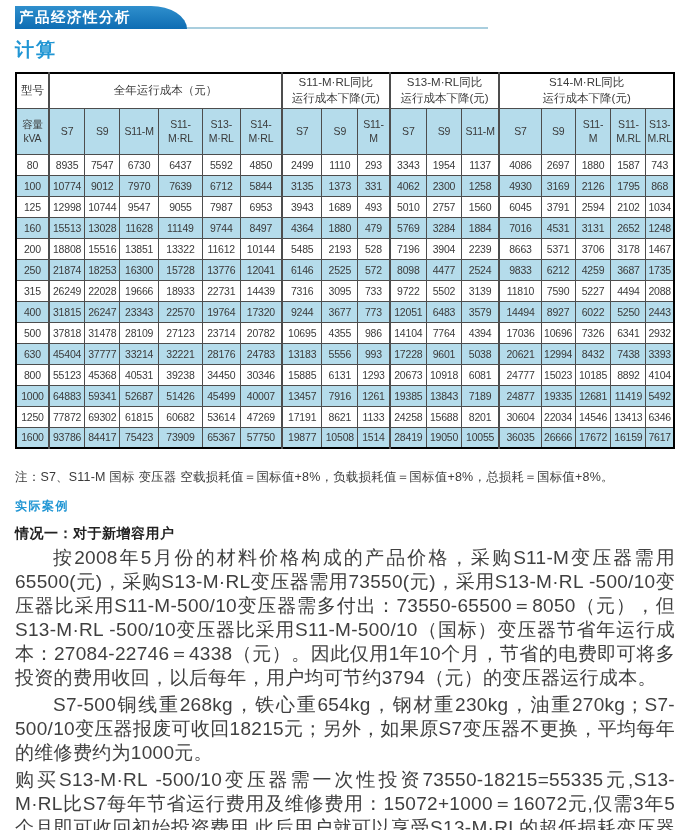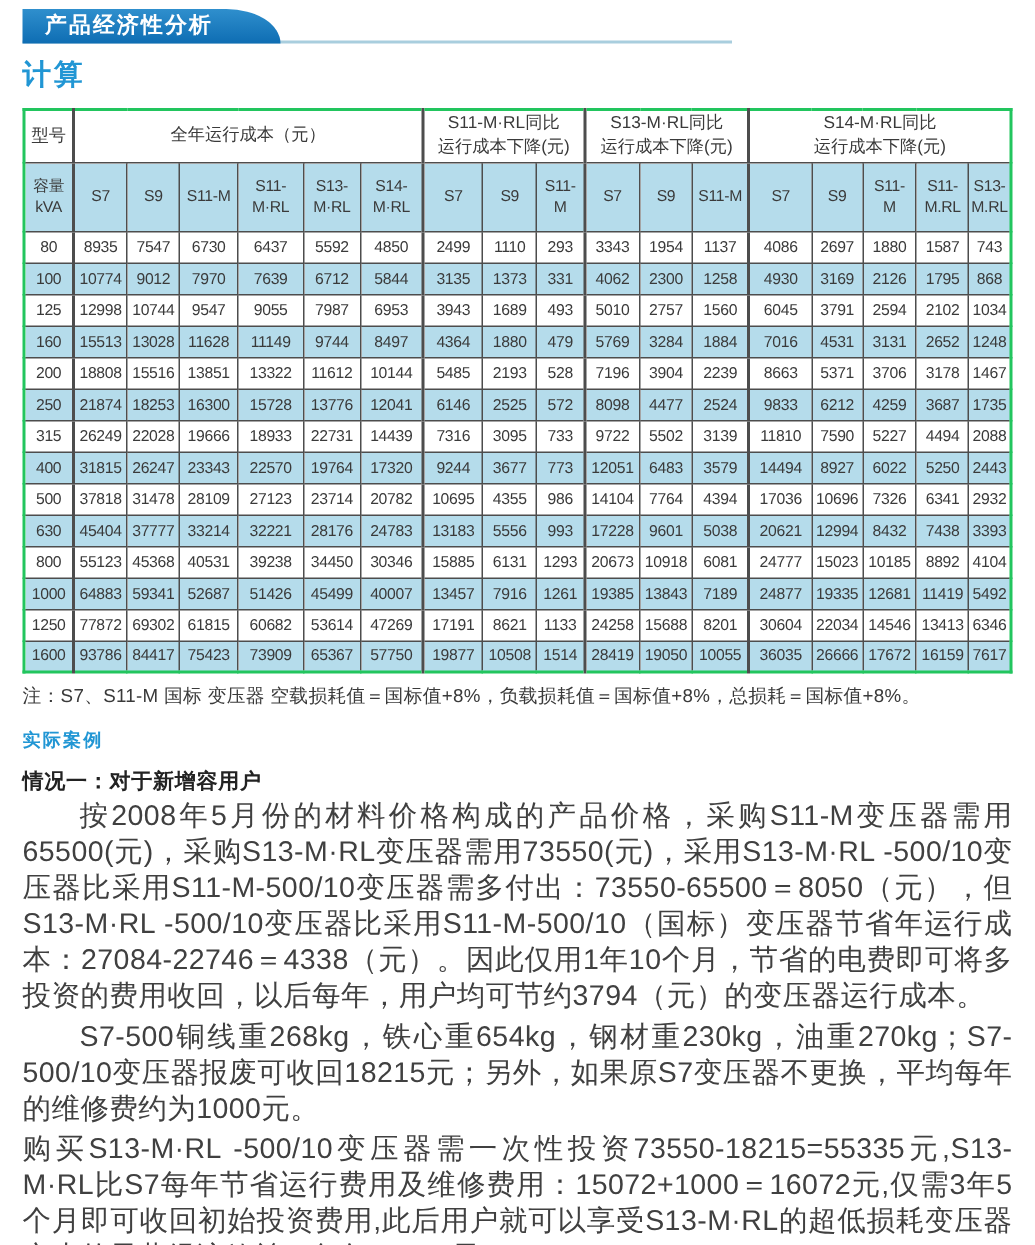--- a/index.html
+++ b/index.html
@@ -12,44 +12,44 @@
   .page { position:relative; width:690px; height:830px; padding:0 15px; overflow:hidden; background:#fff; }
 
   
   .header-wrap { position:relative; height:32px; padding-top:6px; }
   .banner {
     position:relative; width:172px; height:23px;
     background:linear-gradient(180deg,#2f8fcd 0%,#0e6db3 100%);
     border-top-right-radius:36px 23px;
     z-index:2;
   }
-  .banner-title { color:#fff; font-weight:bold; font-size:14.5px; line-height:23px; padding-left:15px; letter-spacing:1.5px; }
+  .banner-title { color:#fff; font-weight:bold; font-size:14.5px; line-height:23px; padding-left:4px; letter-spacing:1.5px; }
   .banner-line { position:absolute; left:0; top:27px; width:473px; height:2px; background:#a9cede; z-index:1; }
 
   .sec-calc { margin-top:5px; color:#2196d4; font-weight:bold; font-size:19px; letter-spacing:2px; }
 
   
-  table.econ { border-collapse:collapse; table-layout:fixed; margin-top:9px; border:2px solid #22c55e; }
+  table.econ { border-collapse:collapse; table-layout:fixed; margin-top:9px; border:2px solid #000000; }
   .econ th, .econ td {
     border:1px solid #4d4d4d; padding:0;
     text-align:center; vertical-align:middle;
     font-weight:normal; color:#3a3a3a;
     font-size:10.5px; letter-spacing:-0.2px;
     overflow:hidden;
   }
   .econ thead tr.group-row { height:35px; }
   .econ thead tr.group-row th { background:#fff; font-size:11.5px; letter-spacing:0; }
   .econ thead tr.sub-row { height:46px; }
   .econ thead tr.sub-row th { background:#b5dceb; font-size:10.5px; }
   .econ tbody tr { height:21px; }
   .econ tbody tr.alt td { background:#b5dceb; }
   .econ .pre { white-space:pre-line; line-height:1.35; }
   .econ .gb { border-right-width:2px; }
 
-  .table-note { margin-top:7px; font-size:12.5px; color:#3a3a3a; letter-spacing:0.2px; }
+  .table-note { margin-top:20px; font-size:12.5px; color:#3a3a3a; letter-spacing:0.2px; }
 
   .sec-cases { margin-top:12px; color:#2196d4; font-weight:bold; font-size:12px; letter-spacing:1.5px; }
 
   .case-title { margin-top:10px; font-size:14px; font-weight:bold; color:#222; letter-spacing:0.5px; }
   .case-para { margin:3px 0 0 0; font-size:19px; line-height:24px; text-align:justify; color:#404040; letter-spacing:0.3px; }
   .indent { text-indent:2em; }
 
   .footer-note { margin-top:18px; padding-left:2em; font-size:12.5px; color:#0f172a; }
 </style>
 </head>

